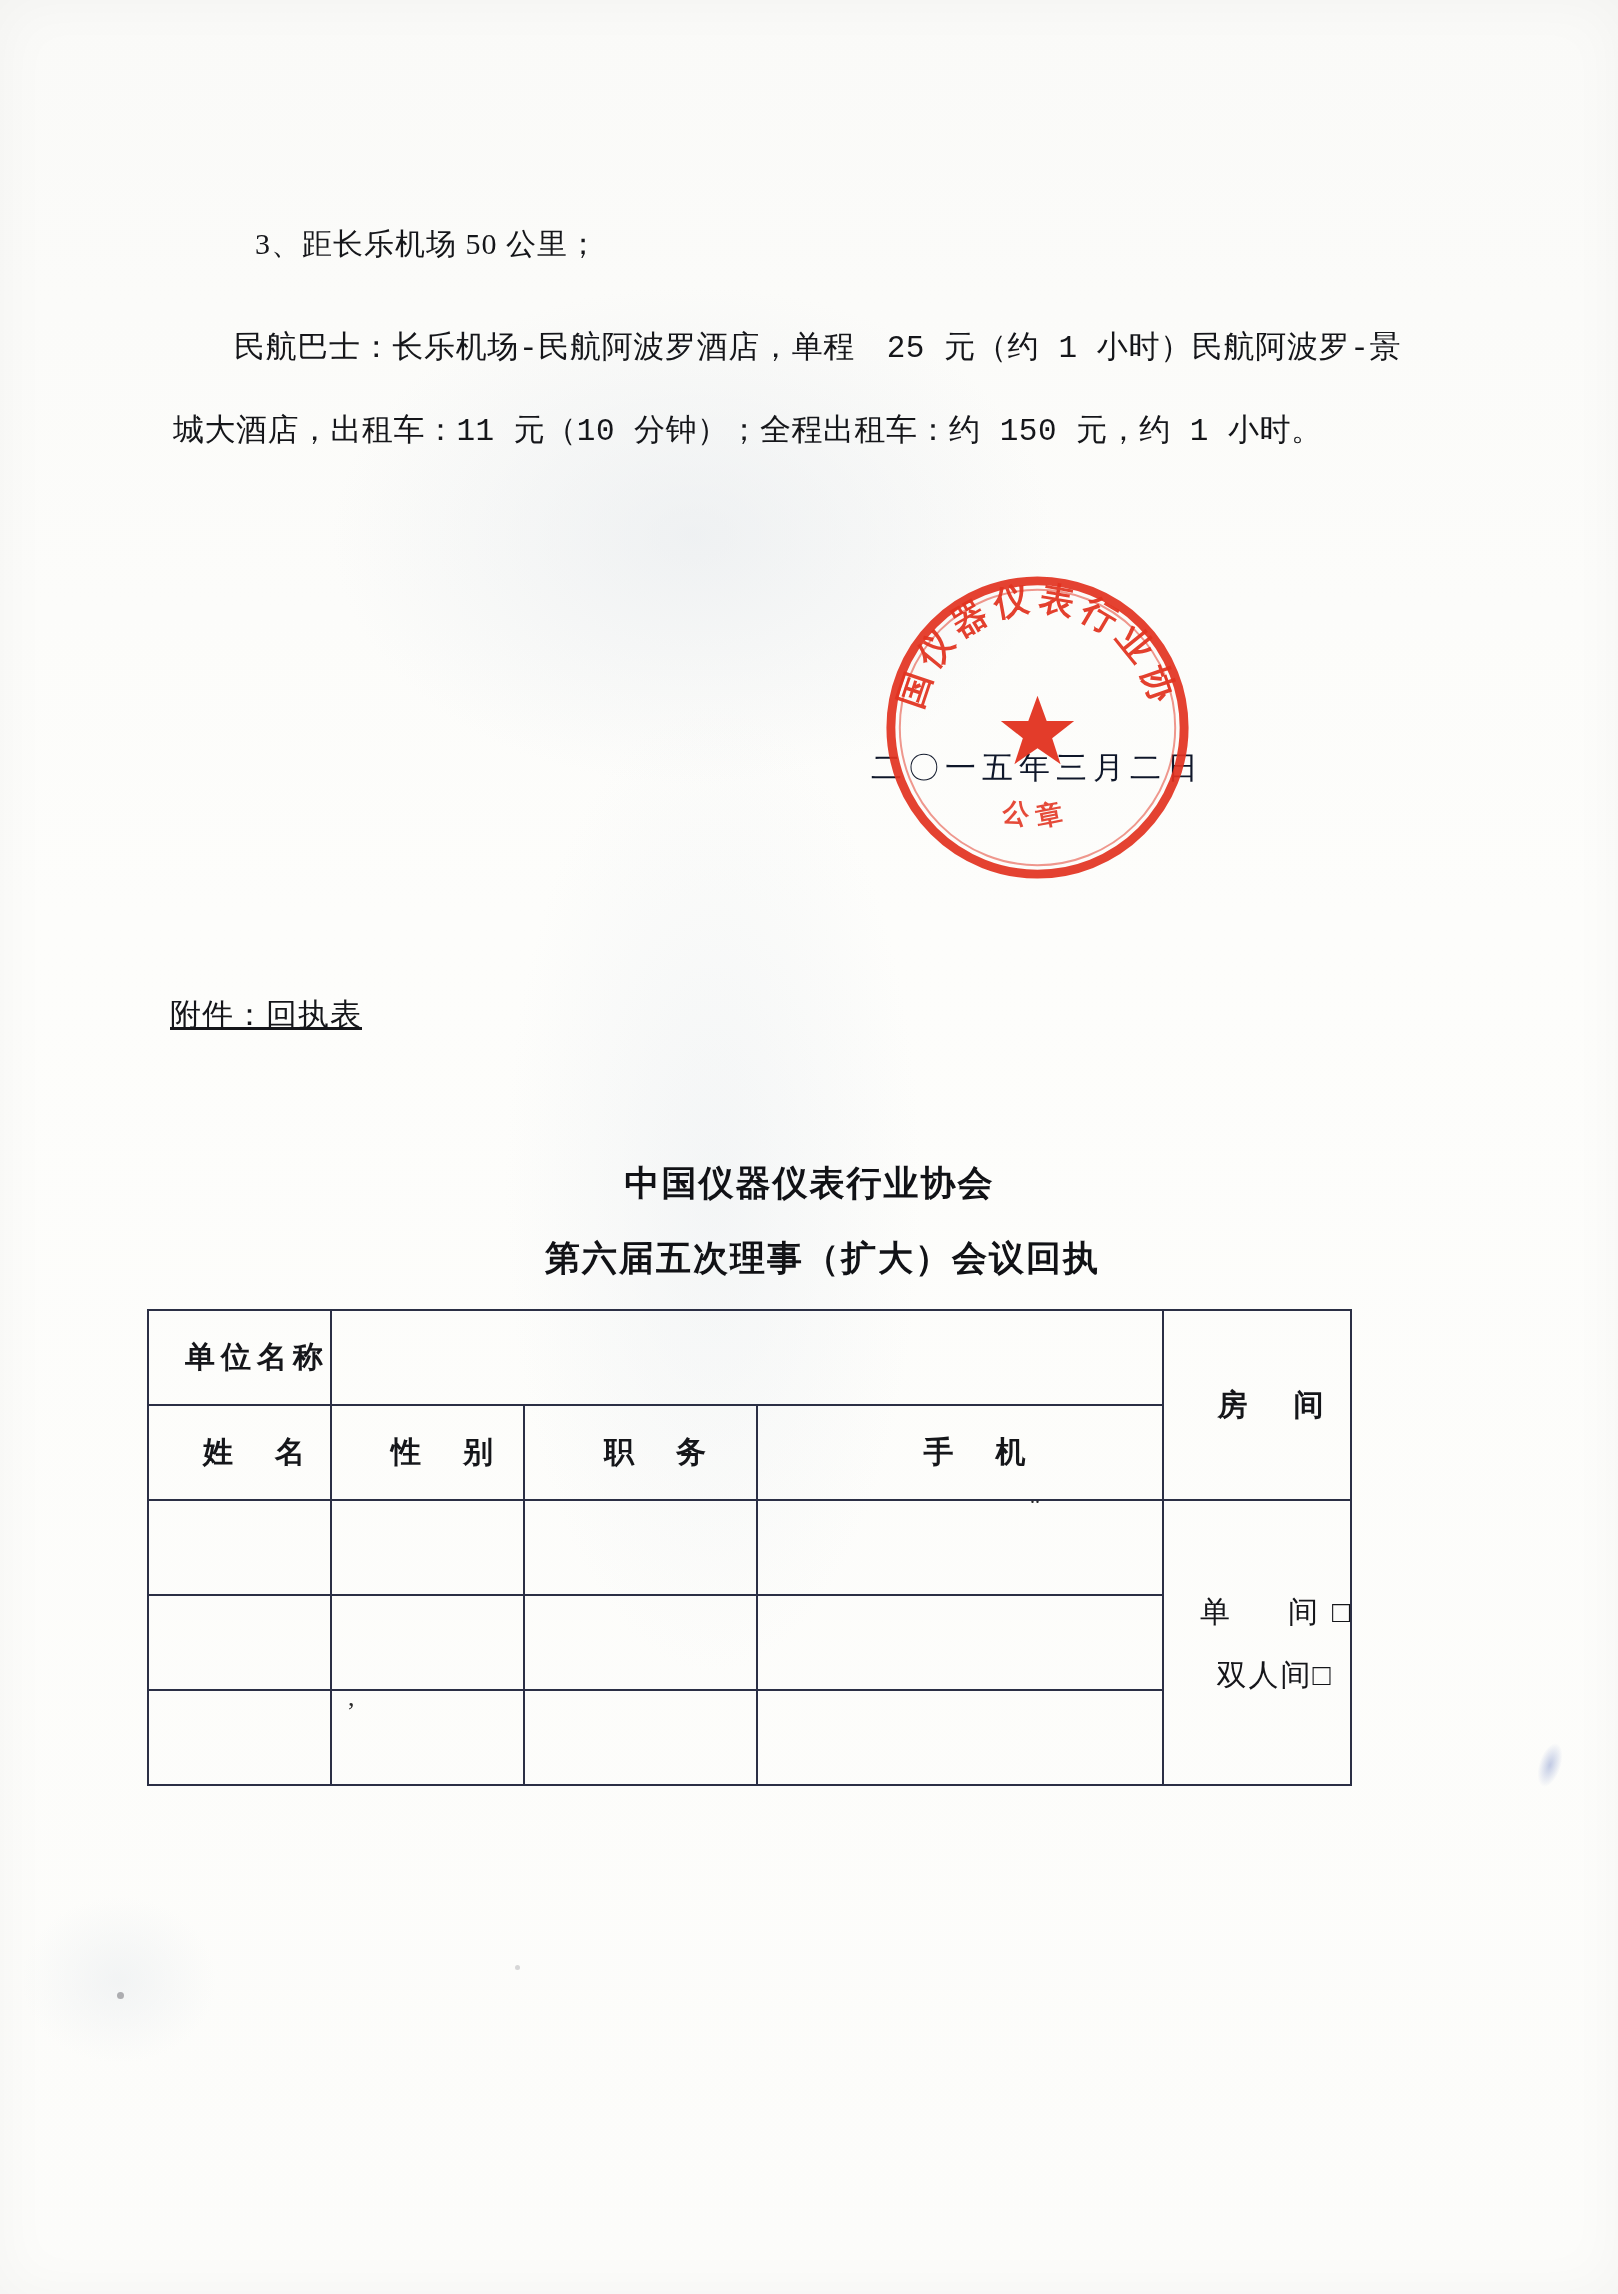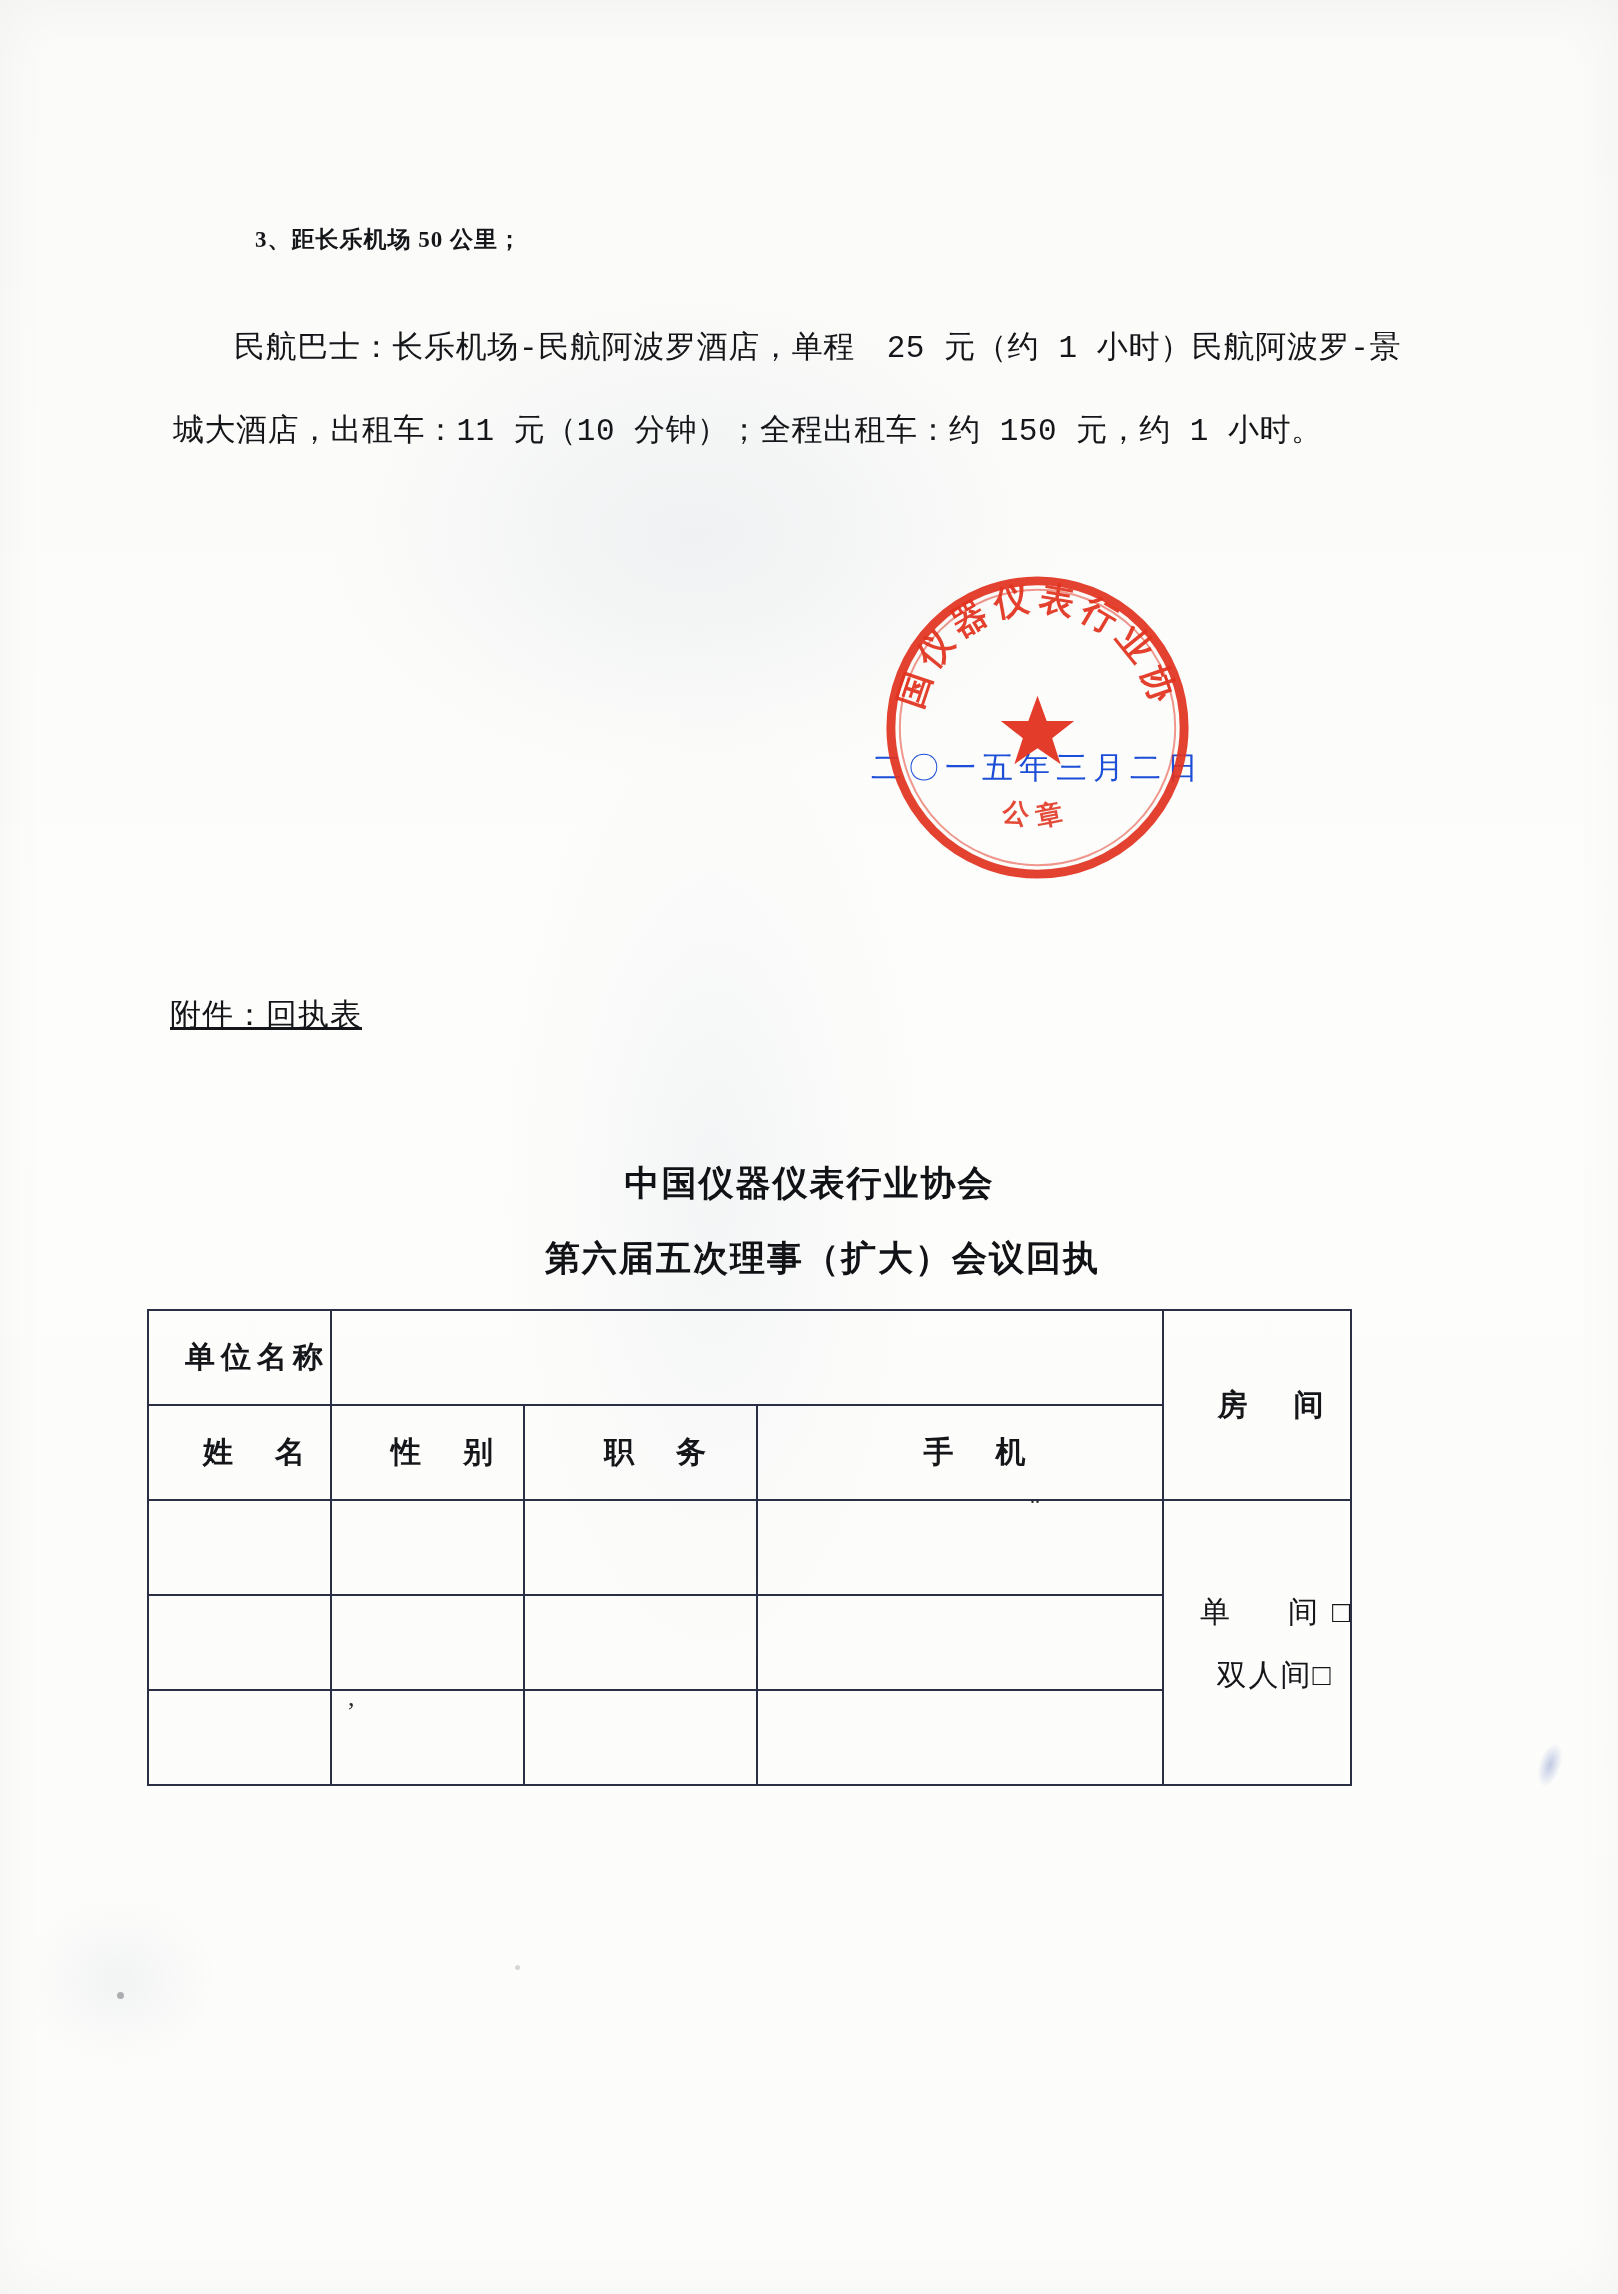--- a/index.html
+++ b/index.html
@@ -40,28 +40,28 @@
     font-family: "Liberation Serif", "DejaVu Serif", serif;
   }
   .para {
     font-size: 31px;
     line-height: 83px;
     letter-spacing: 0.5px;
     text-align: justify;
     text-justify: inter-character;
   }
   .bold-line {
-    font-weight: bold;
-    font-size: 23px;
+    font-weight: normal;
+    font-size: 30px;
     letter-spacing: 1px;
   }
   .date-line {
     font-size: 31px;
     letter-spacing: 6px;
-    color: #1d4ed8;
+    color: #0f172a;
   }
   .attach-line {
     font-size: 31px;
     letter-spacing: 1px;
   }
   .doc-title {
     position: absolute;
     width: 100%;
     text-align: center;
     font-weight: bold;

